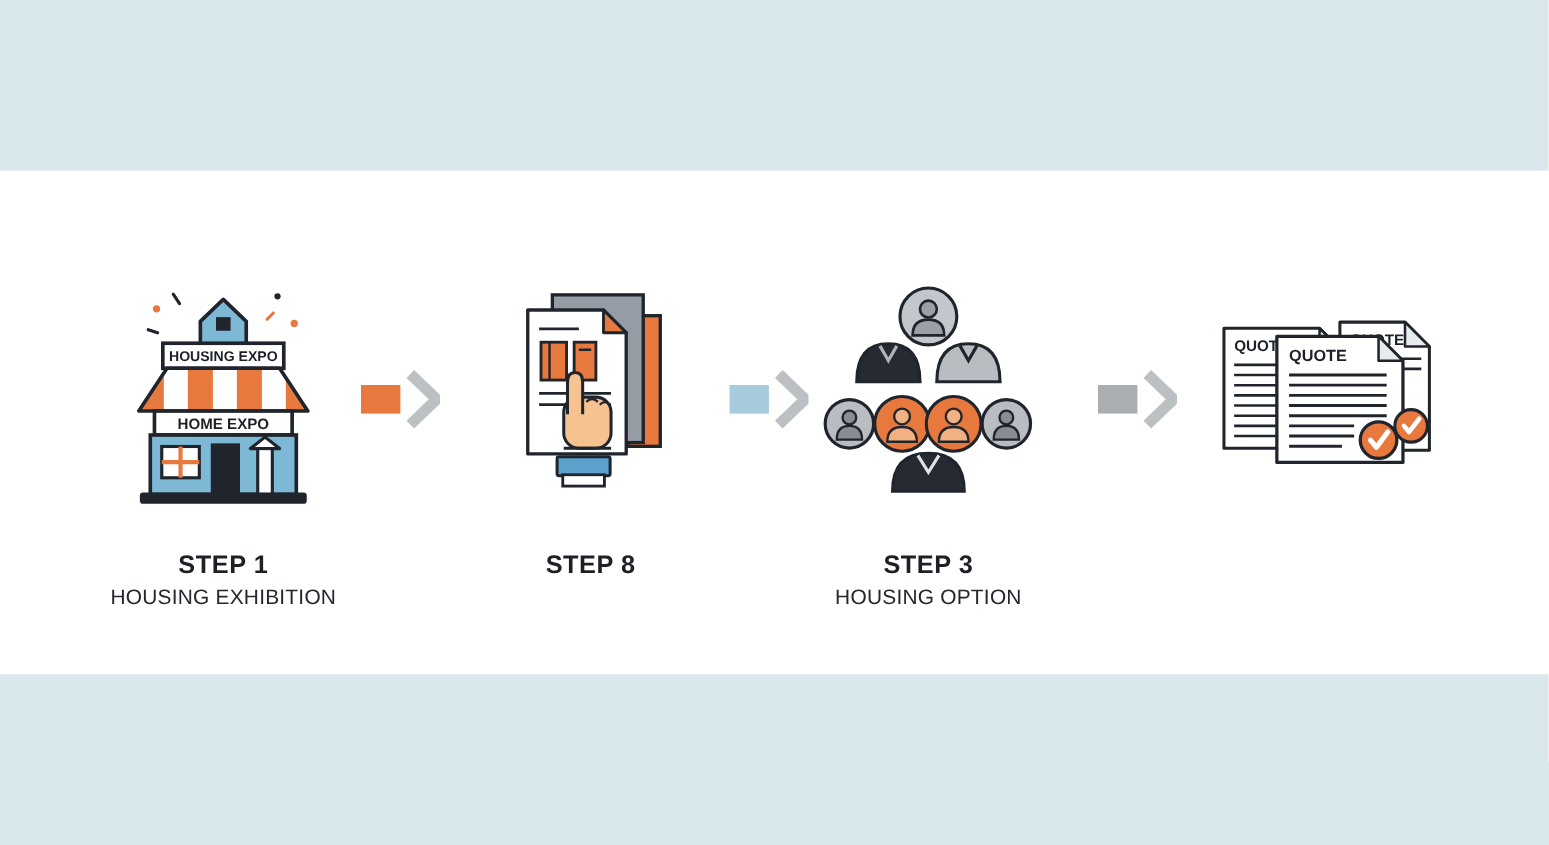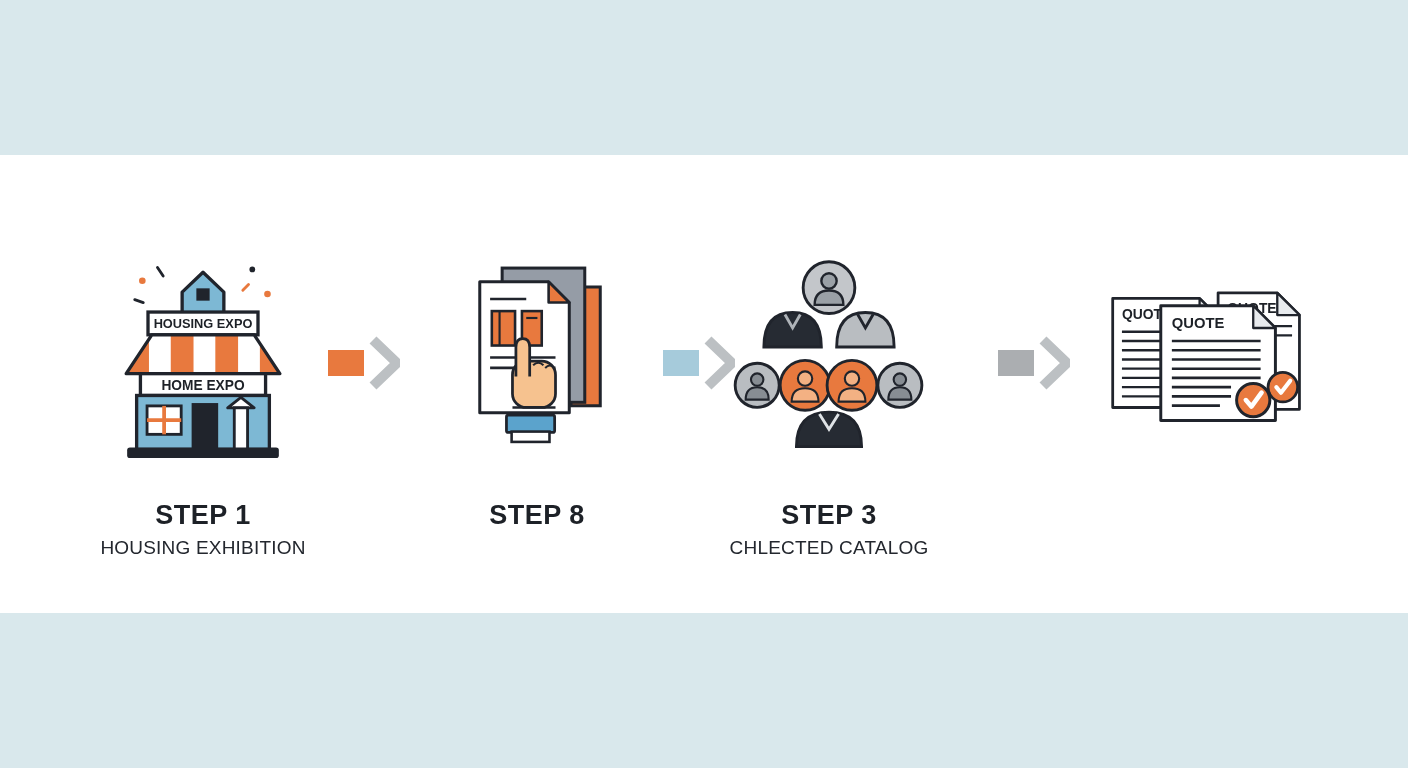--- a/index.html
+++ b/index.html
@@ -10,21 +10,21 @@
     overflow: hidden;
   }
   .canvas { position: relative; width: 1408px; height: 768px; background: #ffffff; overflow: hidden; }
   .band { position: absolute; left: 0; width: 100%; background: #d9e8ec; }
   .band.top { top: 0; height: 155px; }
   .band.bottom { top: 613px; height: 155px; }
 
   .step { position: absolute; top: 248px; width: 340px; text-align: center; }
   .icon-wrap { height: 220px; display: flex; align-items: center; justify-content: center; }
   .step-title {
-    margin-top: 32px; font-size: 27px; font-weight: 700;
+    margin-top: 32px; font-size: 23px; font-weight: 700;
     color: #1d2127; letter-spacing: 0.5px;
   }
   .step-subtitle {
     margin-top: 6px; font-size: 19px; font-weight: 400;
     color: #23272e; letter-spacing: 0.2px;
   }
   .arrow { position: absolute; top: 333px; }
   .svg-sign-text {
     font-family: "Liberation Sans", "DejaVu Sans", sans-serif;
     font-weight: 700; fill: #1d2127;
@@ -116,21 +116,21 @@
     <div class="step-title">STEP 8</div>
   </div>
 
   <div class="arrow" style="left:663px">
     <svg viewBox="0 0 72 60" width="72" height="60">
       <rect x="0" y="17" width="36" height="26" fill="#a6cbdb"></rect>
       <path d="M45 7 L69 30 L45 53" fill="none" stroke-width="10" stroke="#bcc0c3"></path>
     </svg>
   </div>
 
-  <div class="step" style="left:659px">
+  <div class="step" style="left:674px">
     <div class="icon-wrap">
       <svg viewBox="0 0 200 212" width="192" height="203">
         <g>
           <circle cx="100" cy="32" r="27" fill="#c3c6ca" stroke="#20242c" stroke-width="3"></circle>
           <circle cx="100" cy="25" r="8" fill="#9aa0a6" stroke="#20242c" stroke-width="2.5"></circle>
           <path d="M85 50 Q85 35 100 35 Q115 35 115 50 Z" fill="#9aa0a6" stroke="#20242c" stroke-width="2.5"></path>
         </g>
         <g>
           <path d="M32 94 Q32 58 62 58 Q92 58 92 94 Z" fill="#262b33" stroke="#20242c" stroke-width="3"></path>
           <path d="M54 60 L62 74 L70 60" fill="none" stroke="#aeb3b8" stroke-width="3"></path>
@@ -159,21 +159,21 @@
           <circle cx="174" cy="128" r="6.5" fill="#878d93" stroke="#20242c" stroke-width="2.2"></circle>
           <path d="M162 149 Q162 136 174 136 Q186 136 186 149 Z" fill="#878d93" stroke="#20242c" stroke-width="2.2"></path>
         </g>
         <g>
           <path d="M66 198 Q66 162 100 162 Q134 162 134 198 Z" fill="#262b33" stroke="#20242c" stroke-width="3"></path>
           <path d="M90 164 L100 180 L110 164" fill="none" stroke="#dfe3e6" stroke-width="3"></path>
         </g>
       </svg>
     </div>
     <div class="step-title">STEP 3</div>
-    <div class="step-subtitle">CHLECTED CATALOG</div>
+    <div class="step-subtitle">HOUSING OPTION</div>
   </div>
 
   <div class="arrow" style="left:998px">
     <svg viewBox="0 0 72 60" width="72" height="60">
       <rect x="0" y="17" width="36" height="26" fill="#abaeb1"></rect>
       <path d="M45 7 L69 30 L45 53" fill="none" stroke-width="10" stroke="#bcc0c3"></path>
     </svg>
   </div>
 
   <div class="step" style="left:1037px">

